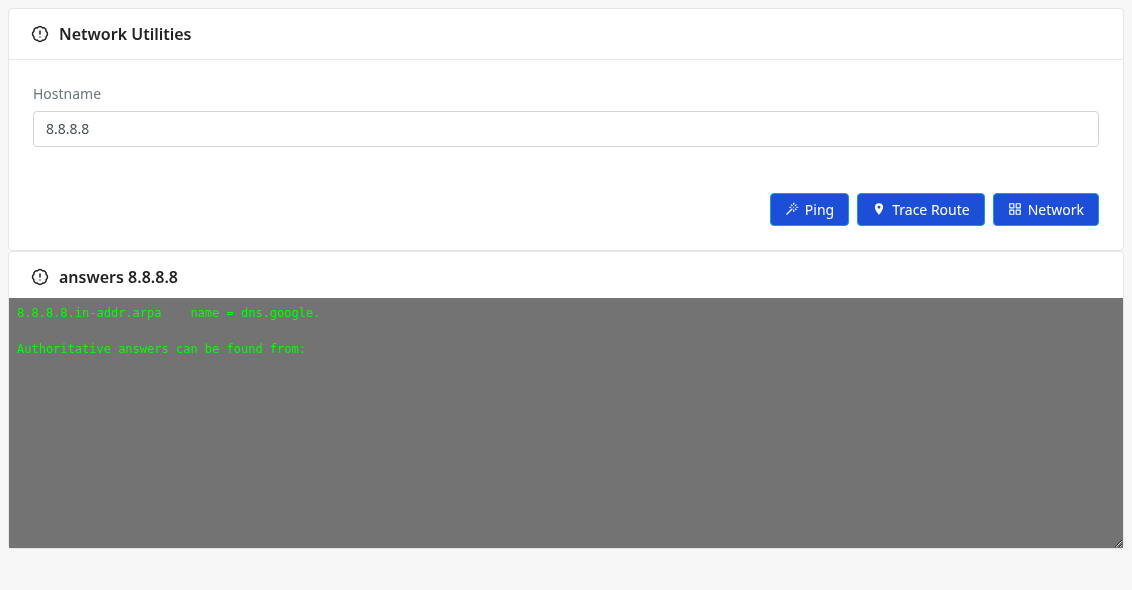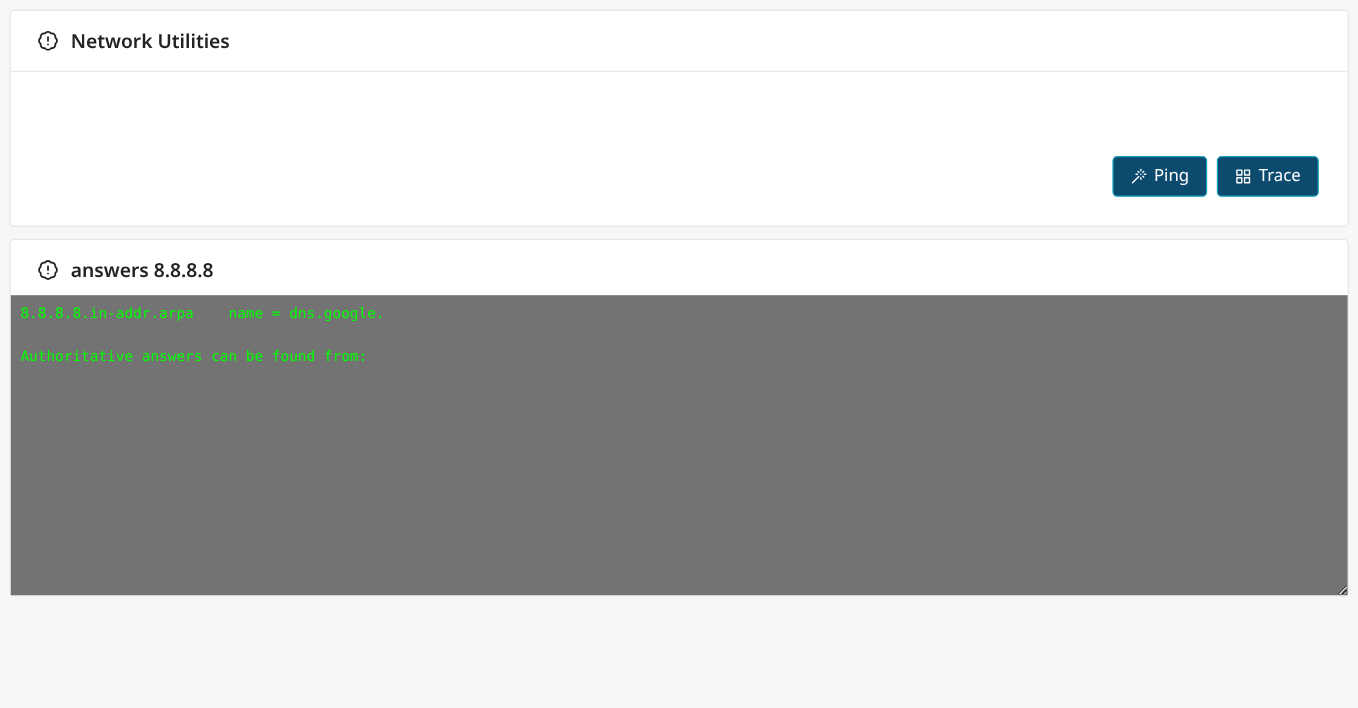--- a/index.html
+++ b/index.html
@@ -7,21 +7,20 @@
       font-family: system-ui, -apple-system, "Segoe UI", Roboto, "Helvetica Neue", Arial, sans-serif;
       background: #f7f7f8;
       padding: 8px;
       font-size: 14px;
       color: #212529;
     }
     .card {
       background: #fff;
       border: 1px solid #e5e5ea;
       border-radius: 4px;
-      margin-bottom: 10px;
     }
     .card-header {
       padding: 14px 24px 14px 22px;
       border-bottom: 1px solid #e9e9ec;
       font-size: 16px;
       font-weight: 600;
       display: flex;
       align-items: center;
       gap: 10px;
       color: #222;
@@ -45,21 +44,21 @@
       font-family: inherit;
       line-height: 1.4;
     }
     .btn-row {
       display: flex;
       gap: 8px;
       justify-content: flex-end;
       margin-top: 46px;
     }
     .btn {
-      background: #0c4a6e;
+      background: #1d4ed8;
       color: #fff;
       border: 1px solid #17a2b8;
       padding: 6px 14px;
       border-radius: 4px;
       font-size: 14px;
       cursor: pointer;
       display: inline-flex;
       align-items: center;
       gap: 6px;
       font-family: inherit;
@@ -91,47 +90,57 @@
     <span class="icon">
       <svg width="18" height="18" viewBox="0 0 24 24" fill="none" stroke="currentColor" stroke-width="2" stroke-linecap="round" stroke-linejoin="round">
         <path d="M3.85 8.62a4 4 0 0 1 4.78-4.77 4 4 0 0 1 6.74 0 4 4 0 0 1 4.78 4.78 4 4 0 0 1 0 6.74 4 4 0 0 1-4.77 4.78 4 4 0 0 1-6.75 0 4 4 0 0 1-4.78-4.77 4 4 0 0 1 0-6.76Z"></path>
         <line x1="12" y1="8" x2="12" y2="12"></line>
         <line x1="12" y1="16" x2="12.01" y2="16"></line>
       </svg>
     </span>
     <span>Network Utilities</span>
   </div>
   <div class="card-body">
+    <label class="form-label">Hostname</label>
+    <input type="text" class="form-control" value="8.8.8.8" style="">
     <div class="btn-row">
       <button class="btn">
         <span class="icon">
           <svg width="14" height="14" viewBox="0 0 24 24" fill="none" stroke="currentColor" stroke-width="2" stroke-linecap="round" stroke-linejoin="round">
             <path d="M15 4V2"></path>
               <path d="M15 16v-2"></path>
               <path d="M8 9h2"></path>
             <path d="M20 9h2"></path>
               <path d="M17.8 11.8 19 13"></path>
               <path d="M15 9h0"></path>
             <path d="M17.8 6.2 19 5"></path>
               <path d="m3 21 9-9"></path>
               <path d="M12.2 6.2 11 5"></path>
           </svg>
         </span>
         <span>Ping</span>
       </button>
       <button class="btn">
         <span class="icon">
+          <svg width="14" height="14" viewBox="0 0 24 24" fill="currentColor" stroke="currentColor" stroke-width="0">
+            <path d="M12 2a7 7 0 0 0-7 7c0 5 7 13 7 13s7-8 7-13a7 7 0 0 0-7-7zm0 9.5A2.5 2.5 0 1 1 12 6.5a2.5 2.5 0 0 1 0 5z" fill="currentColor"></path>
+          </svg>
+        </span>
+        <span>Trace Route</span>
+      </button>
+      <button class="btn">
+        <span class="icon">
           <svg width="14" height="14" viewBox="0 0 24 24" fill="none" stroke="currentColor" stroke-width="2" stroke-linecap="round" stroke-linejoin="round">
             <rect x="3" y="3" width="7" height="7"></rect>
             <rect x="14" y="3" width="7" height="7"></rect>
             <rect x="3" y="14" width="7" height="7"></rect>
             <rect x="14" y="14" width="7" height="7"></rect>
           </svg>
         </span>
-        <span>Trace</span>
+        <span>Network</span>
       </button>
     </div>
   </div>
 </div>
 
 <div class="card result-card">
   <div class="card-header">
     <span class="icon">
       <svg width="18" height="18" viewBox="0 0 24 24" fill="none" stroke="currentColor" stroke-width="2" stroke-linecap="round" stroke-linejoin="round">
         <path d="M3.85 8.62a4 4 0 0 1 4.78-4.77 4 4 0 0 1 6.74 0 4 4 0 0 1 4.78 4.78 4 4 0 0 1 0 6.74 4 4 0 0 1-4.77 4.78 4 4 0 0 1-6.75 0 4 4 0 0 1-4.78-4.77 4 4 0 0 1 0-6.76Z"></path>

